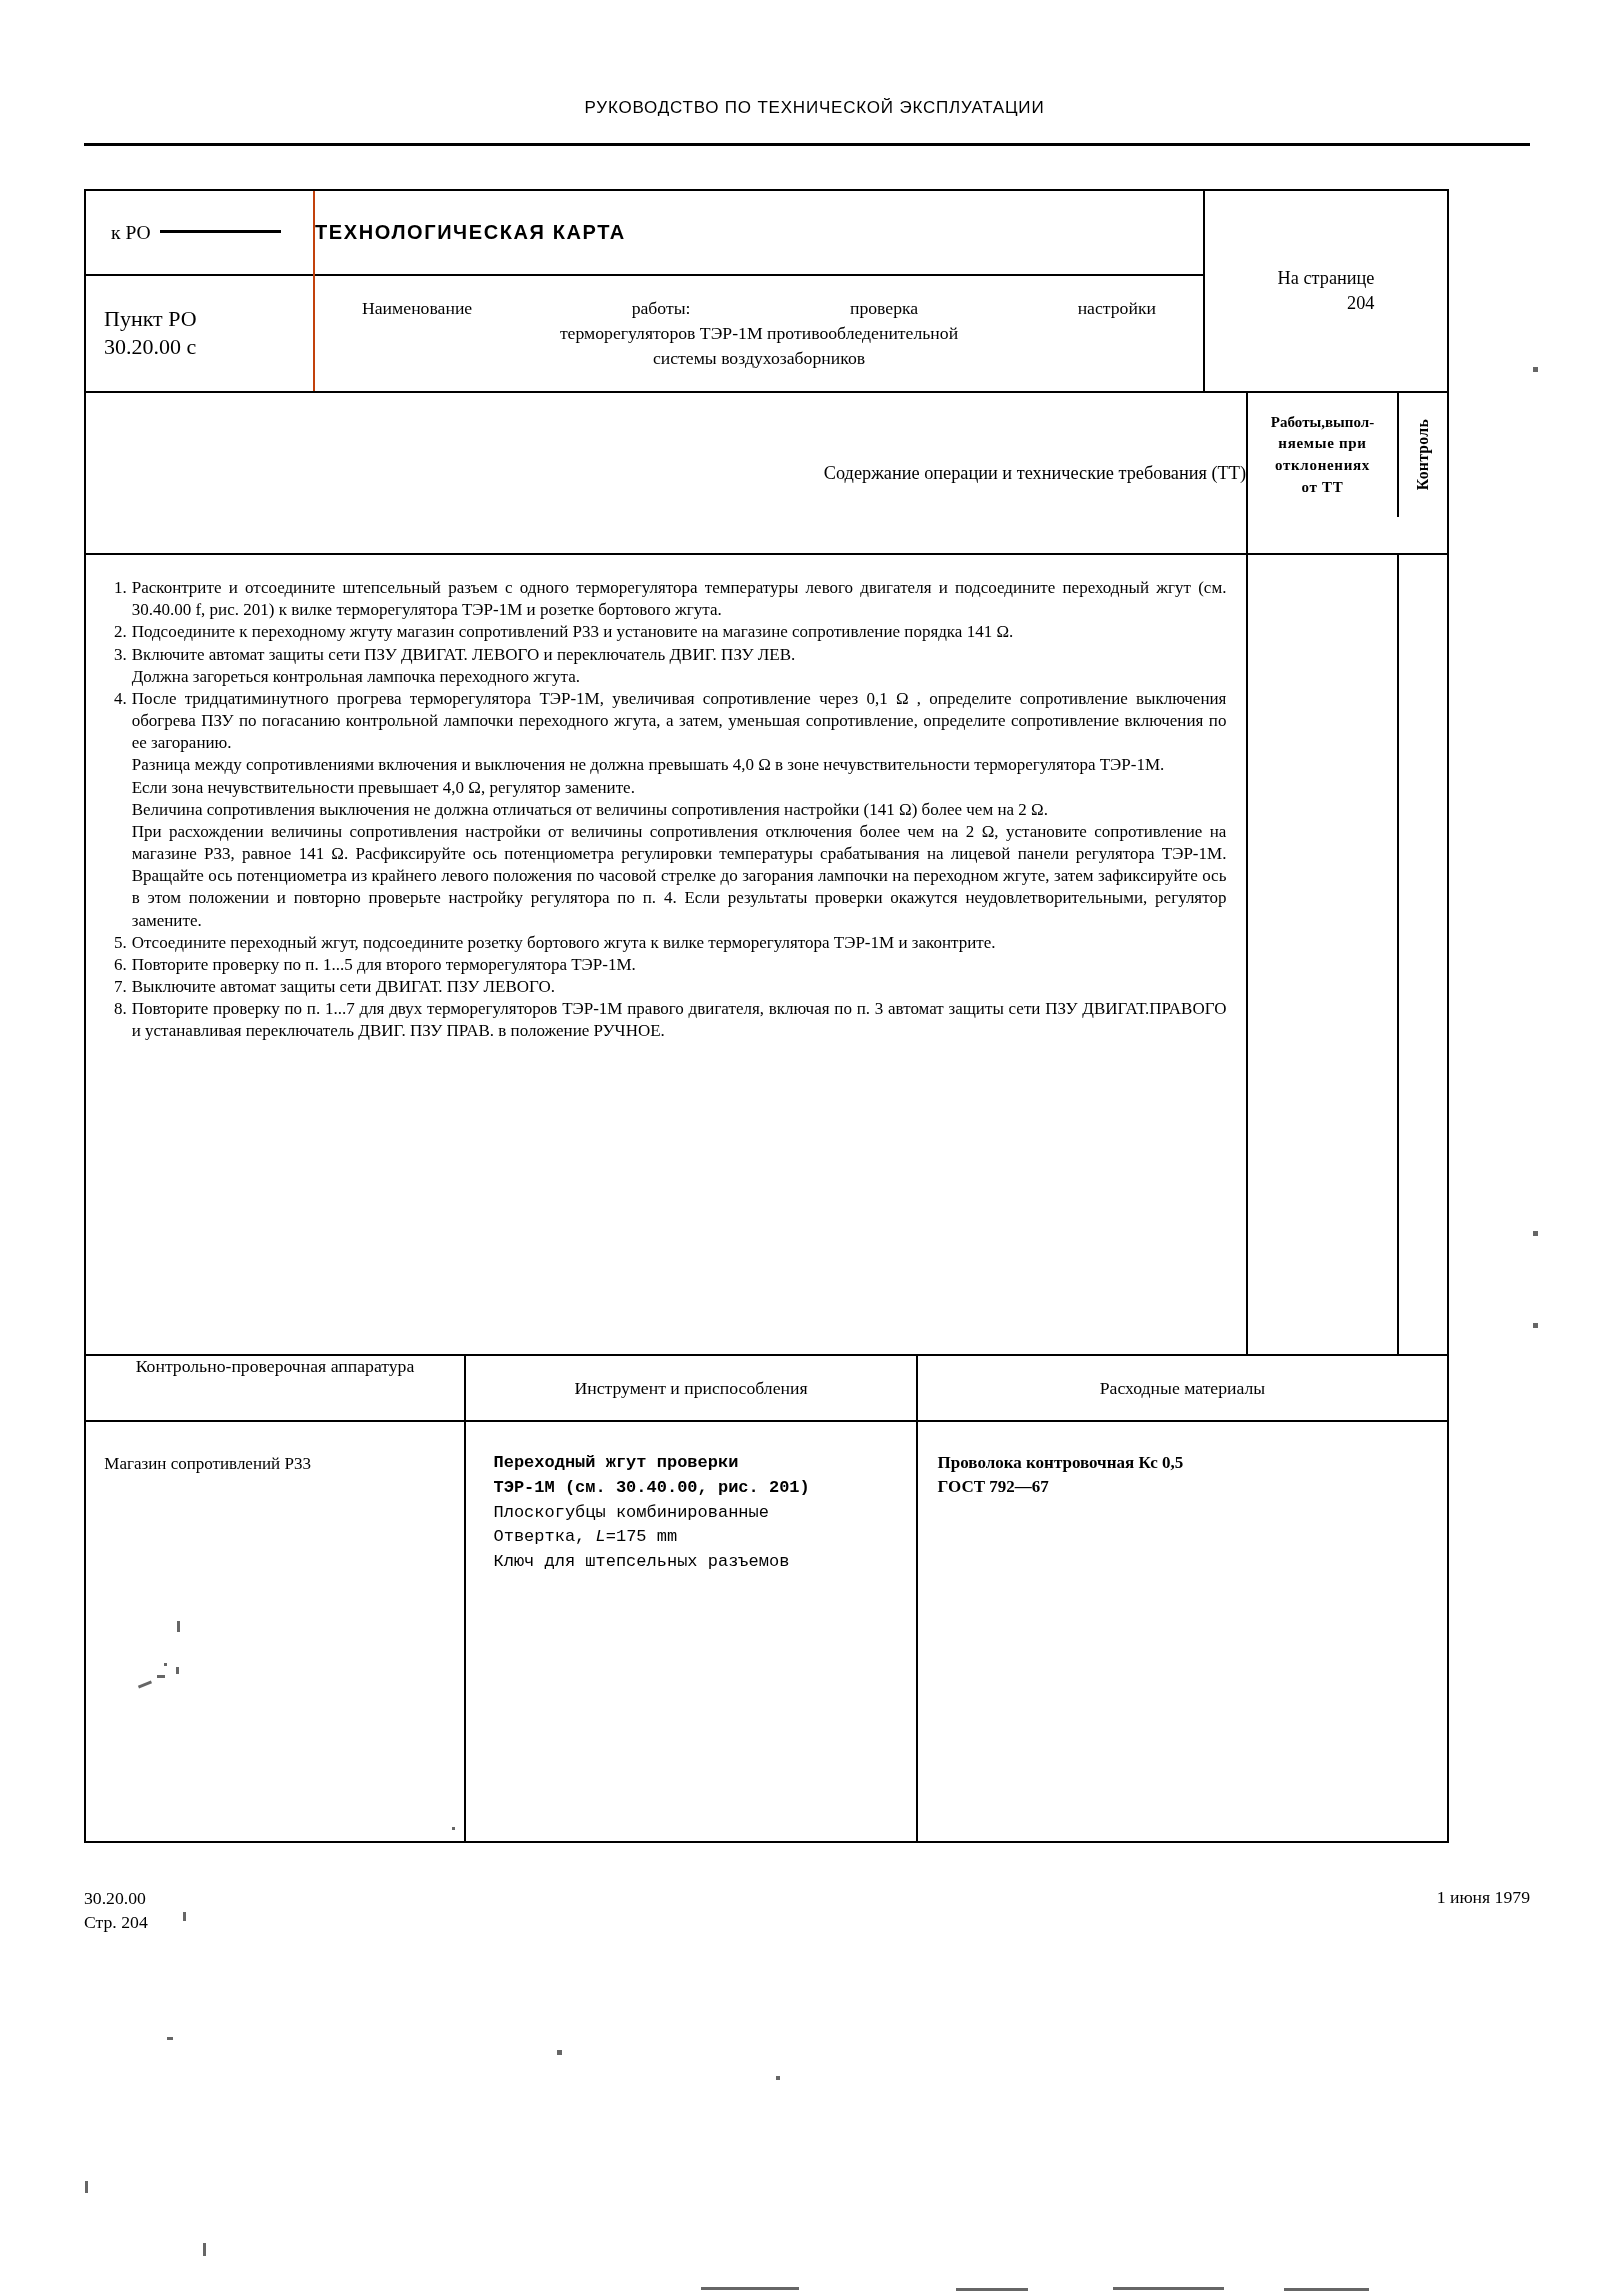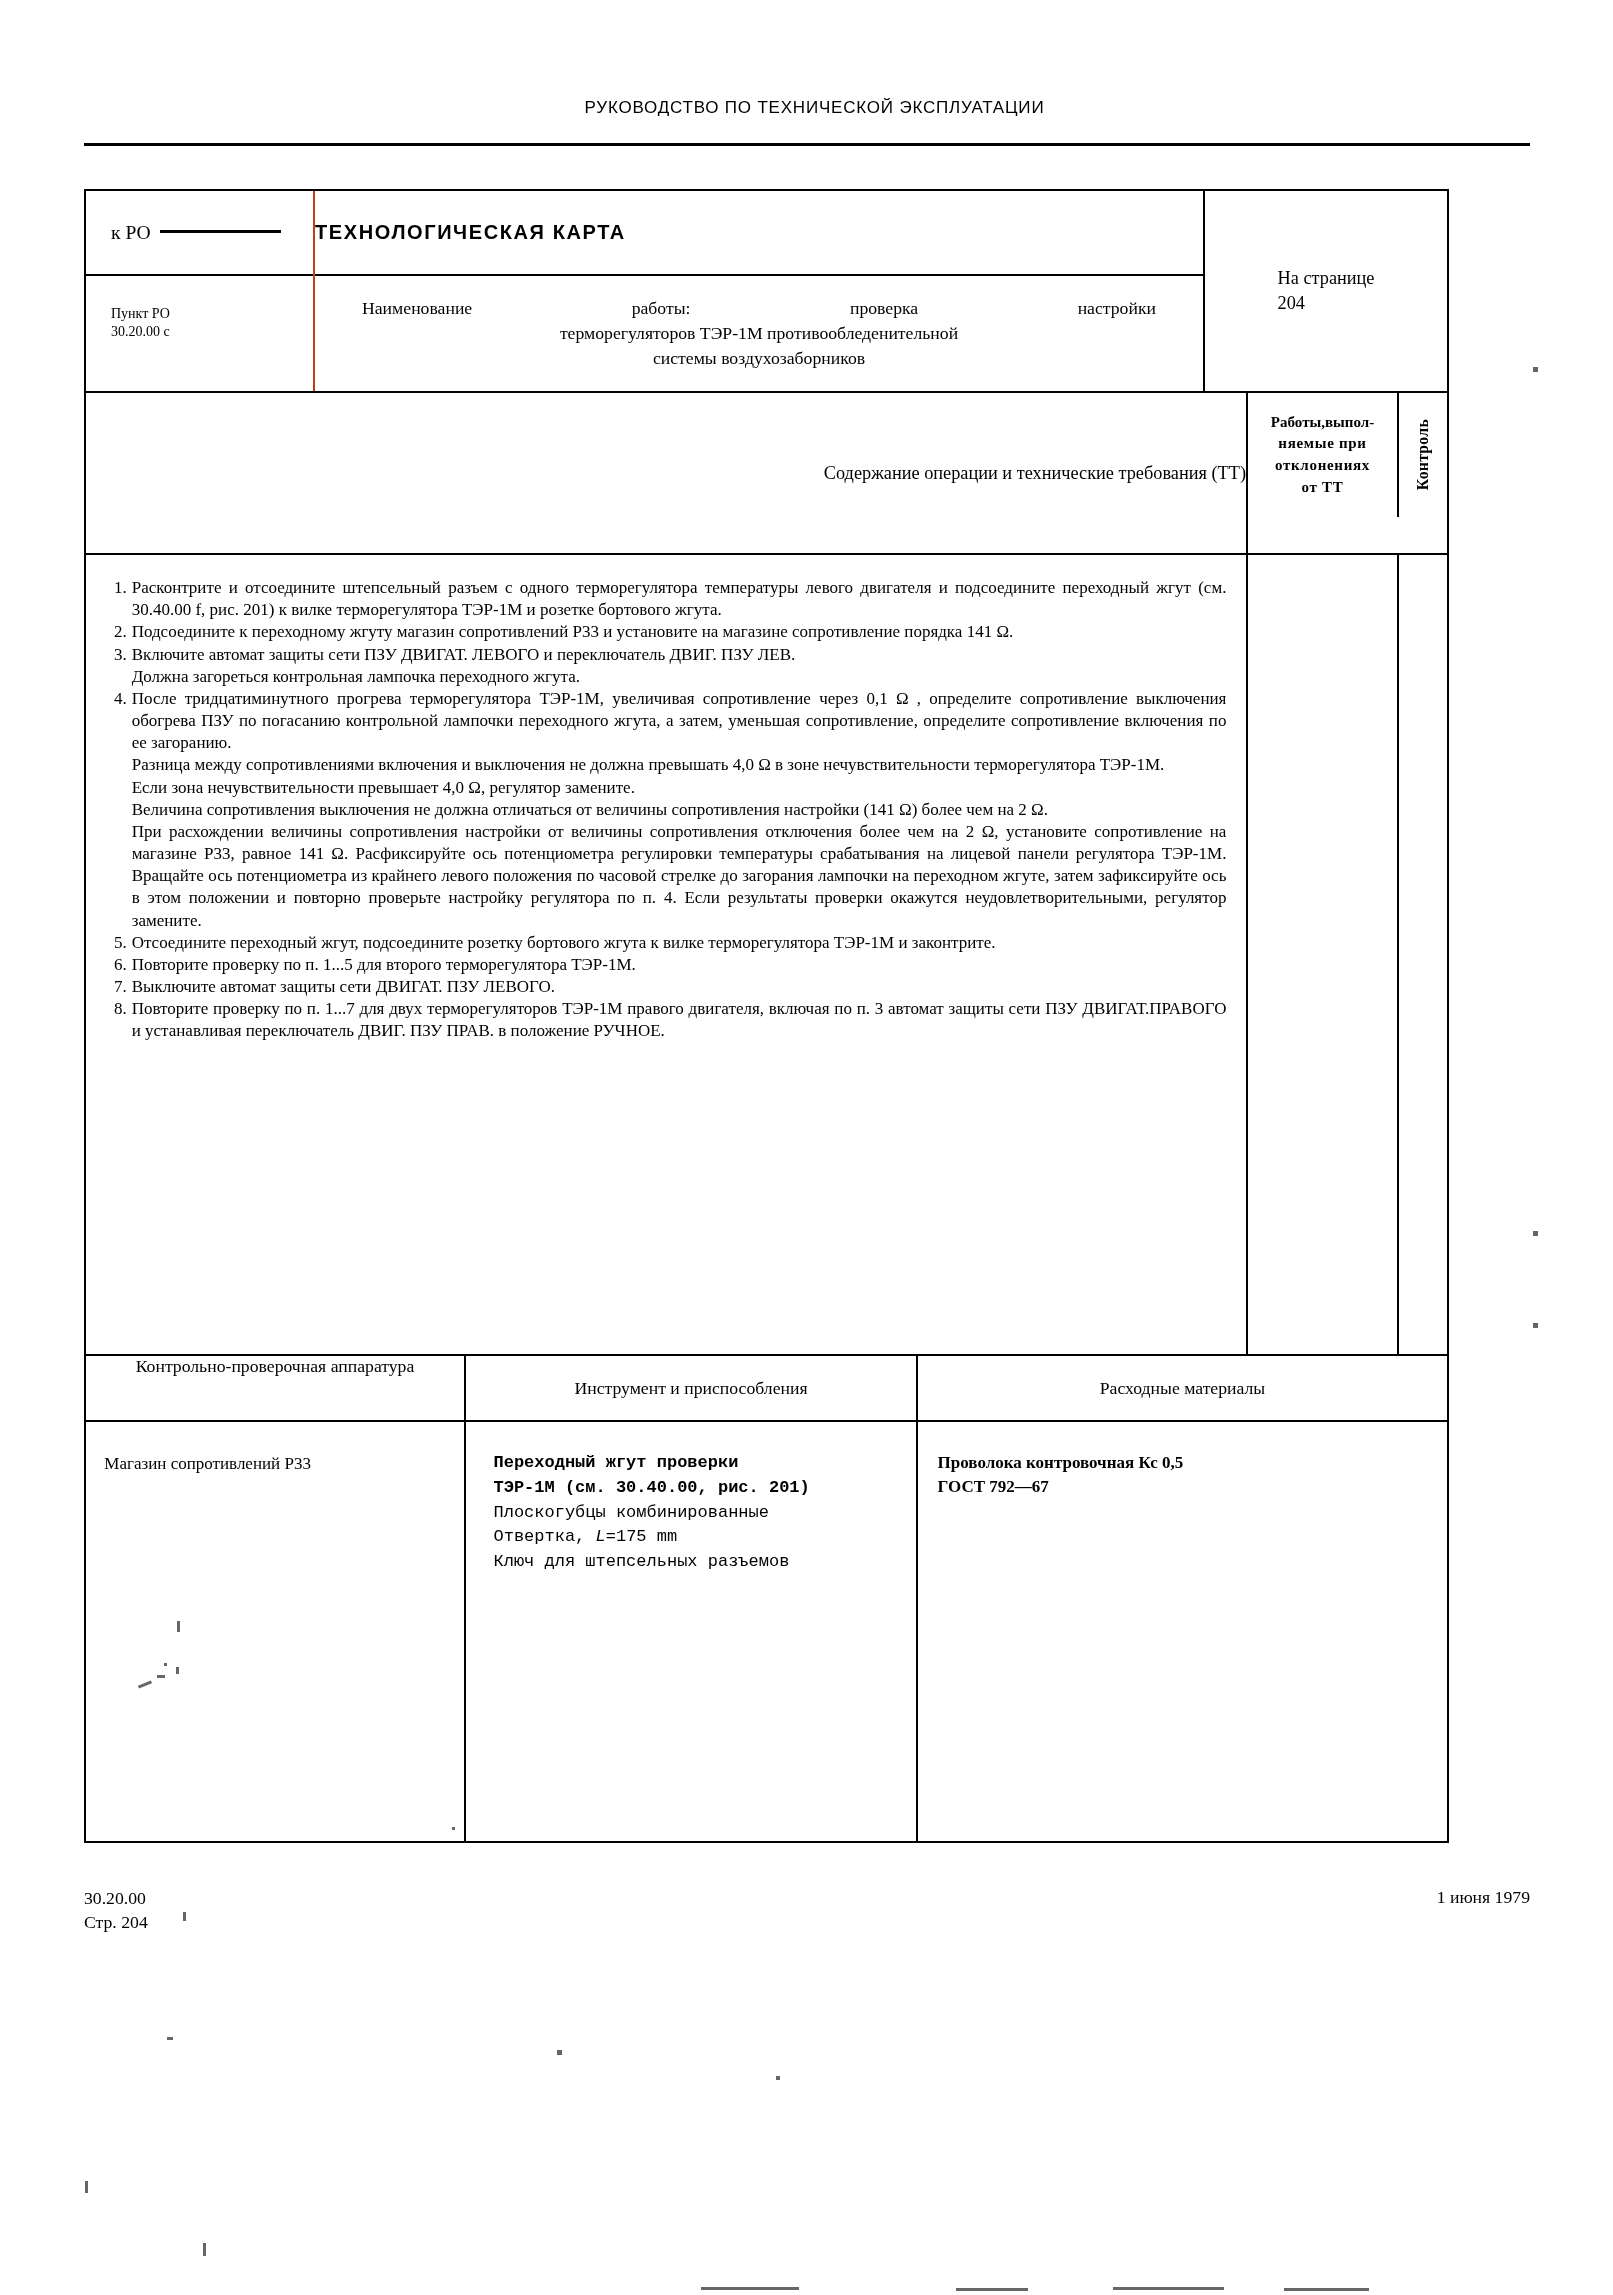--- a/index.html
+++ b/index.html
@@ -68,21 +68,21 @@
     box-sizing: border-box;
     border-right: 2px solid #000;
   }
   .top-right-col {
     width: 242px;
     flex: 0 0 242px;
     box-sizing: border-box;
     display: flex;
     align-items: center;
     justify-content: center;
-    text-align: left;
+    text-align: right;
     border-radius: 12px;
   }
 
   .cell-kro {
     height: 85px;
     box-sizing: border-box;
     border-bottom: 2px solid #000;
     display: flex;
     align-items: center;
     padding-left: 25px;
@@ -92,23 +92,23 @@
     display: inline-block;
     width: 121px;
     height: 2.6px;
     background: #000;
     margin-left: 9.2px;
     margin-bottom: 2.6px;
   }
   .cell-punkt {
     height: 115px;
     box-sizing: border-box;
-    padding-left: 25px;
+    padding-left: 18px;
     padding-top: 29px;
-    font-size: 14px;
+    font-size: 22px;
     line-height: 1.28;
   }
 
   .cell-tk {
     height: 85px;
     box-sizing: border-box;
     border-bottom: 2px solid #000;
     display: flex;
     align-items: center;
     justify-content: flex-start;

